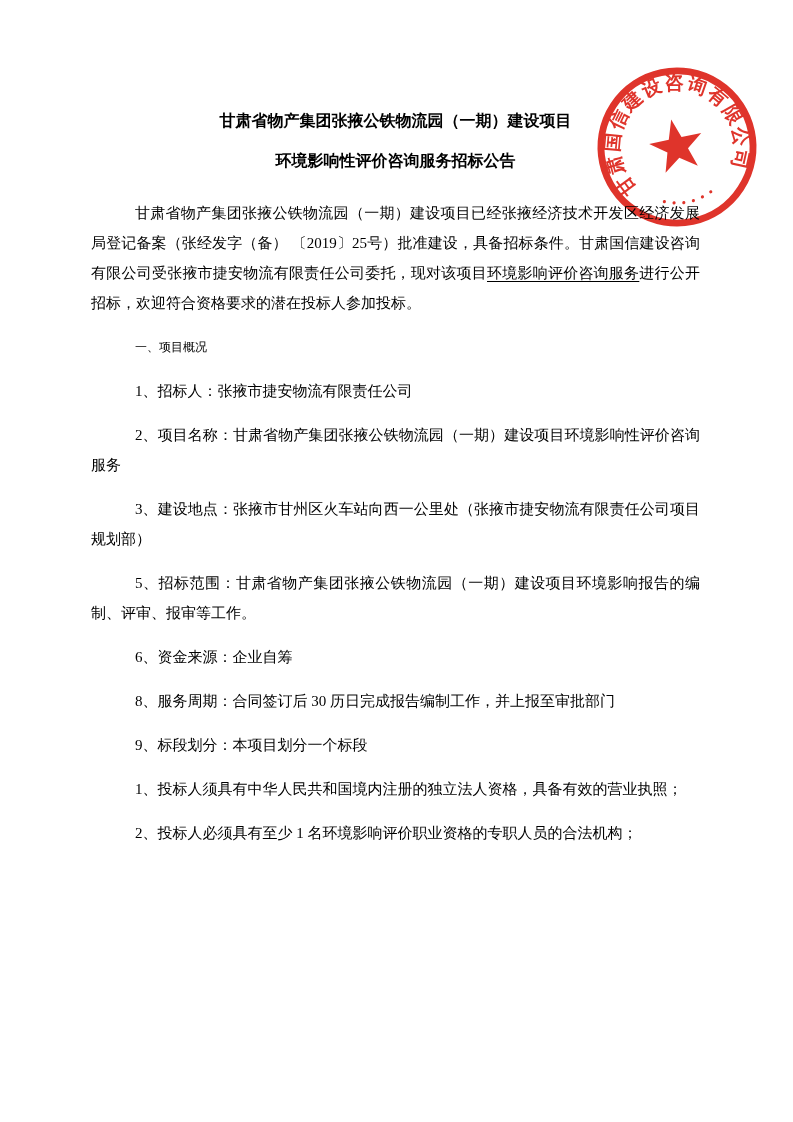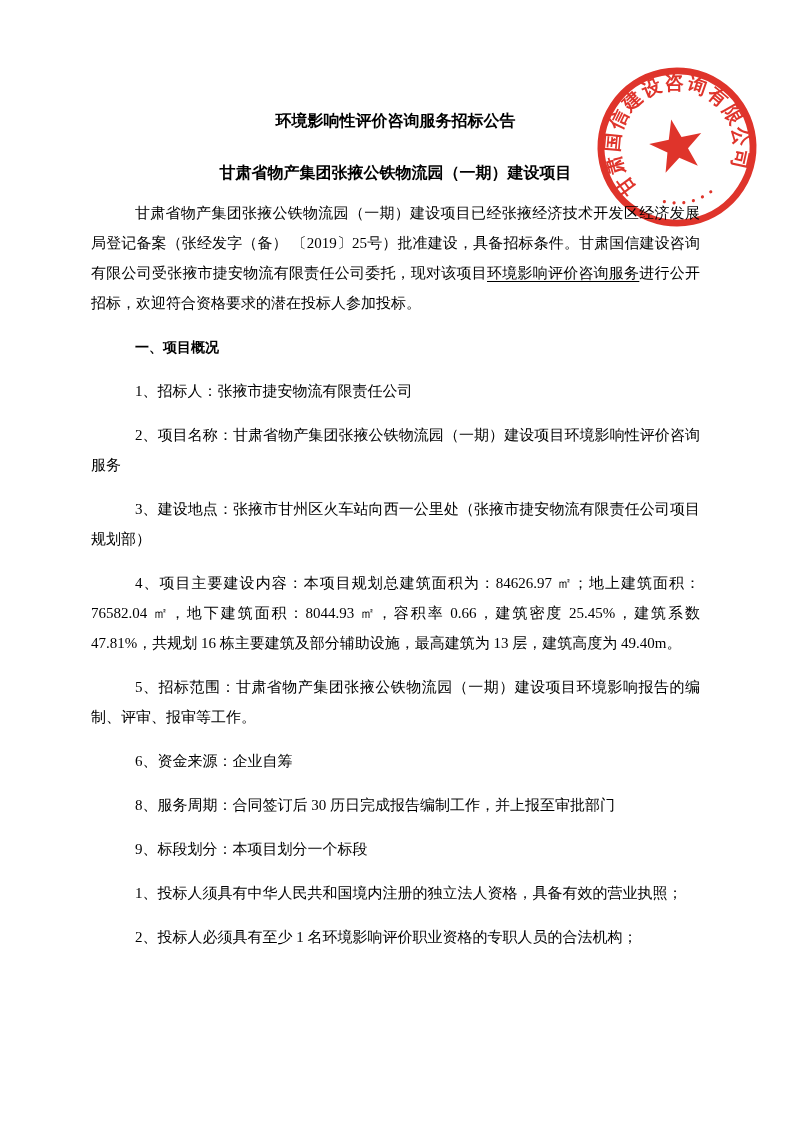--- a/index.html
+++ b/index.html
@@ -29,22 +29,22 @@
   .doc-title.second { margin-bottom: 22px; }
   .para {
     font-size: 15px;
     line-height: 30px;
     text-indent: 44px;
     text-align: justify;
     margin: 0 0 14px 0;
   }
   .section-heading {
     font-family: "Liberation Sans", sans-serif;
-    font-weight: bold;
-    font-size: 14px;
+    font-weight: normal;
+    font-size: 12px;
     line-height: 30px;
     text-indent: 44px;
     margin: 0 0 14px 0;
   }
   .underlined {
     text-decoration: underline;
     text-underline-offset: 3px;
     margin-top: 40px;
   }
   .seal {
@@ -63,30 +63,29 @@
     font-family: "Liberation Serif", serif;
     font-weight: bold;
     font-size: 19px;
     letter-spacing: 2px;
   }
 </style>
 </head>
 <body>
 
 <div class="content">
+  <div class="doc-title">甘肃省物产集团张掖公铁物流园（一期）建设项目</div>
   <div class="doc-title second">环境影响性评价咨询服务招标公告</div>
-  <div class="doc-title">甘肃省物产集团张掖公铁物流园（一期）建设项目</div>
 
   <p class="para"><span>甘肃省物产集团张掖公铁物流园（一期）建设项目已经张掖经济技术开发区经济发展局登记备案（张经发字（备） 〔2019〕25号）批准建设，具备招标条件。甘肃国信建设咨询有限公司受张掖市捷安物流有限责任公司委托，现对该项目</span><span class="underlined">环境影响评价咨询服务</span><span>进行公开招标，欢迎符合资格要求的潜在投标人参加投标。</span></p>
 
   <div class="section-heading">一、项目概况</div>
   <p class="para">1、招标人：张掖市捷安物流有限责任公司</p>
   <p class="para">2、项目名称：甘肃省物产集团张掖公铁物流园（一期）建设项目环境影响性评价咨询服务</p>
   <p class="para">3、建设地点：张掖市甘州区火车站向西一公里处（张掖市捷安物流有限责任公司项目规划部）</p>
-  <p class="para">4、项目主要建设内容：本项目规划总建筑面积为：84626.97 ㎡；地上建筑面积：76582.04 ㎡，地下建筑面积：8044.93 ㎡，容积率 0.66，建筑密度 25.45%，建筑系数 47.81%，共规划 16 栋主要建筑及部分辅助设施，最高建筑为 13 层，建筑高度为 49.40m。</p>
   <p class="para">5、招标范围：甘肃省物产集团张掖公铁物流园（一期）建设项目环境影响报告的编制、评审、报审等工作。</p>
   <p class="para">6、资金来源：企业自筹</p>
   <p class="para">8、服务周期：合同签订后 30 历日完成报告编制工作，并上报至审批部门</p>
   <p class="para">9、标段划分：本项目划分一个标段</p>
 
   <p class="para">1、投标人须具有中华人民共和国境内注册的独立法人资格，具备有效的营业执照；</p>
   <p class="para">2、投标人必须具有至少 1 名环境影响评价职业资格的专职人员的合法机构；</p>
 </div>
 
 <div class="seal">

